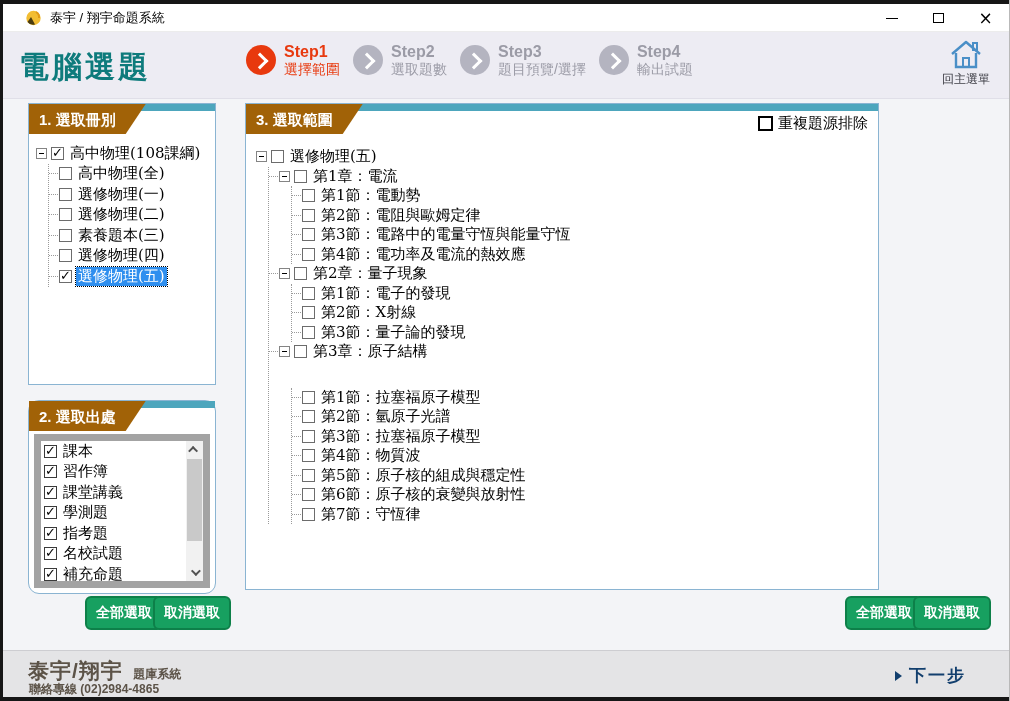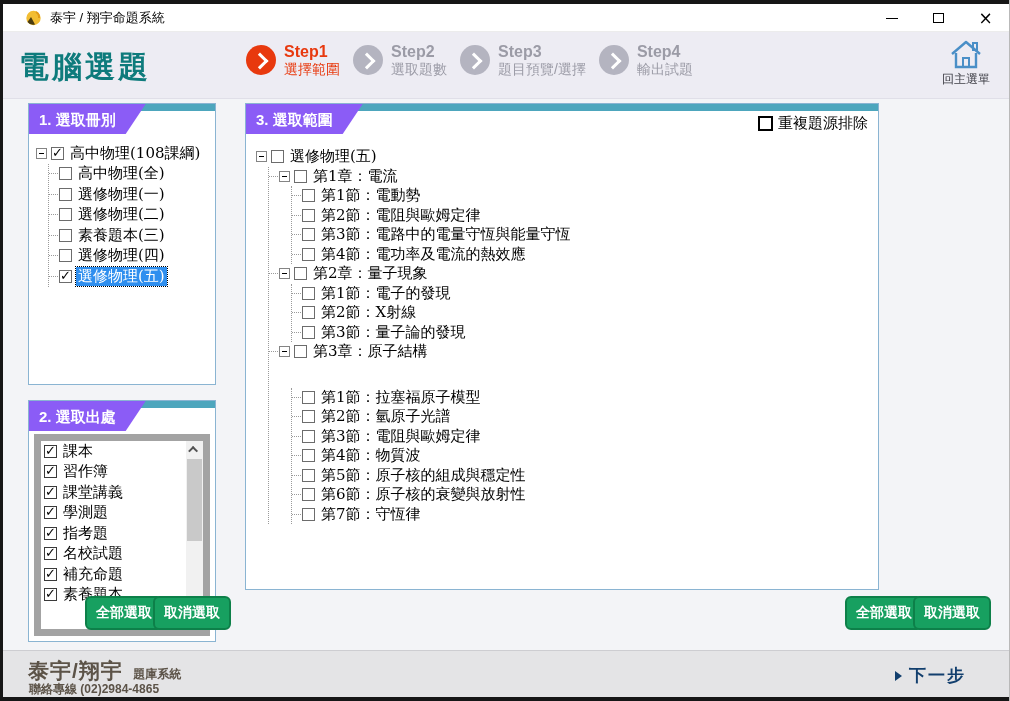--- a/index.html
+++ b/index.html
@@ -33,25 +33,25 @@
   .step-label { font-size:14px; color:#9b9ba6; line-height:16px; }
   .step.active .step-circle { background:#e8390e; }
   .step.active .step-name, .step.active .step-label { color:#e8390e; }
   .home-btn { position:absolute; right:10px; top:5px; width:66px; height:57px; text-align:center; cursor:pointer; }
   .home-btn svg { display:block; margin:2px auto 0; }
   .home-label { font-size:12px; color:#3c3c44; }
 
   
   .panel { position:absolute; background:#fff; border:1px solid #8ab4d2; }
   #panel1 { left:28px;  top:103px; width:188px; height:282px; }
-  #panel2 { left:28px;  top:400px; width:188px; height:242px; }
+  #panel2 { left:28px;  top:400px; width:188px; height:194px;border-radius:11px; }
   #panel3 { left:245px; top:103px; width:634px; height:487px; }
   .panel-head { position:relative; height:30px; }
   .panel-head::before { content:''; position:absolute; left:0; top:0; right:0; height:7px; background:#4da6bd; }
-  .panel-head-label { position:absolute; left:0; top:0; height:30px; background:#8b5cf6; color:#fff; font-weight:bold; font-size:15px; padding:7px 30px 0 10px; clip-path:polygon(0 0,100% 0,calc(100% - 20px) 100%,0 100%); white-space:nowrap; }
+  .panel-head-label { position:absolute; left:0; top:0; height:30px; background:#a16207; color:#fff; font-weight:bold; font-size:15px; padding:7px 30px 0 10px; clip-path:polygon(0 0,100% 0,calc(100% - 20px) 100%,0 100%); white-space:nowrap; }
 
   
   .tree { font-family:"DejaVu Serif","Liberation Serif",serif; font-size:15px; color:#000; padding:9px 2px 0 7px; }
   #p3-tree { padding:13px 2px 0 10px; }
   .trow { display:flex; align-items:center; height:20.5px; white-space:nowrap; overflow:hidden; }
   #p3-tree .trow { height:19.5px; }
   .stub { width:9px; height:1px; border-top:1px dotted #9a9a9a; margin-right:1px; flex:none; }
   .toggle { width:11px; height:11px; border:1px solid #848484; background:#fff; position:relative; margin-right:4px; flex:none; cursor:pointer; }
   .toggle::after { content:''; position:absolute; left:2px; top:4px; width:5px; height:1px; background:#000; }
   .cb { width:13px; height:13px; border:1px solid #6c6c6c; background:#fff; margin-right:4px; flex:none; position:relative; cursor:pointer; }
@@ -337,21 +337,21 @@
               <span class="lbl">第1節：拉塞福原子模型</span>
             </div>
             <div class="trow">
               <span class="stub"></span>
               <span class="cb"></span>
               <span class="lbl">第2節：氫原子光譜</span>
             </div>
             <div class="trow">
               <span class="stub"></span>
               <span class="cb"></span>
-              <span class="lbl">第3節：電阻與歐姆定律</span>
+              <span class="lbl">第3節：拉塞福原子模型</span>
             </div>
             <div class="trow">
               <span class="stub"></span>
               <span class="cb"></span>
               <span class="lbl">第4節：物質波</span>
             </div>
             <div class="trow">
               <span class="stub"></span>
               <span class="cb"></span>
               <span class="lbl">第5節：原子核的組成與穩定性</span>

